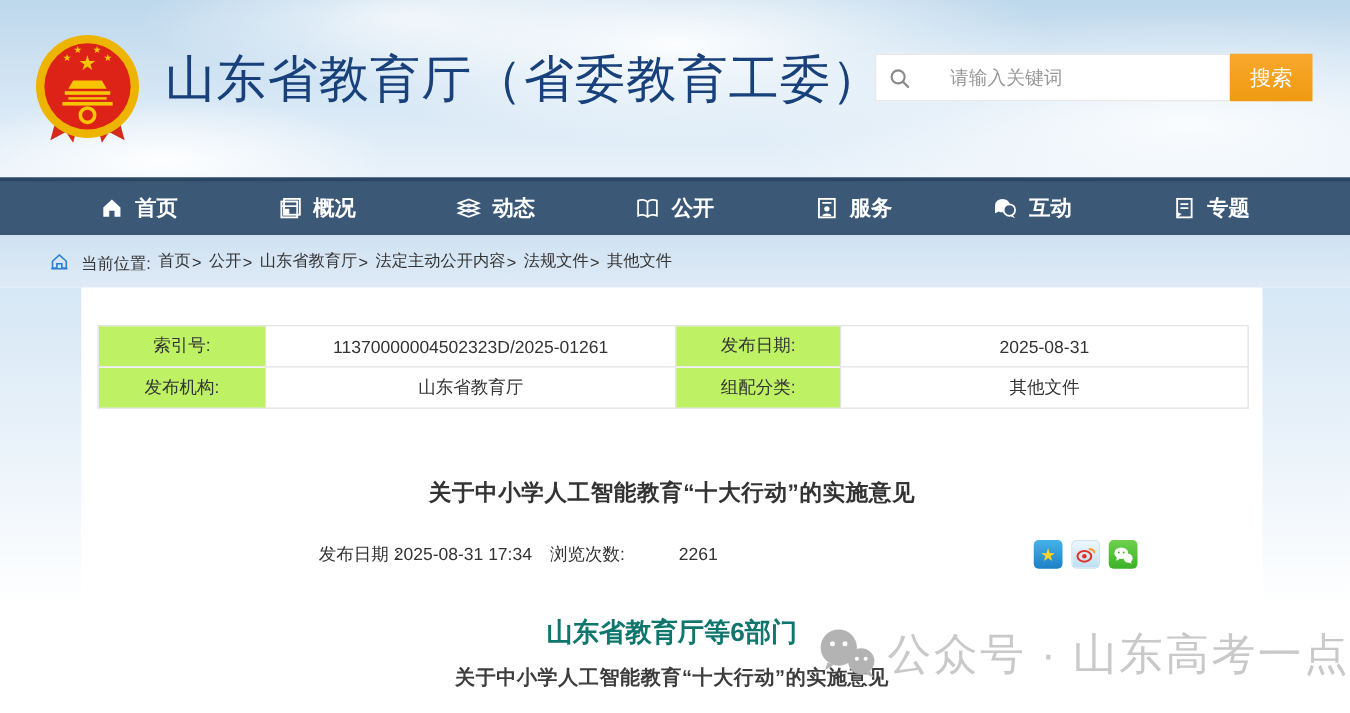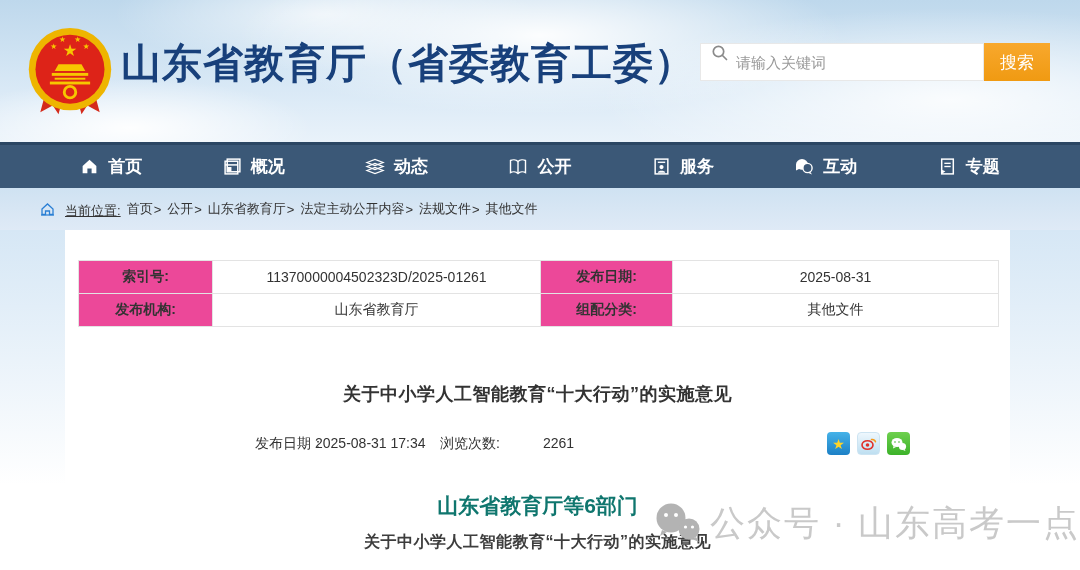--- a/index.html
+++ b/index.html
@@ -10,59 +10,59 @@
   
   .header { position:absolute; left:0; top:0; width:1080px; height:142px;
     background:
       radial-gradient(ellipse 260px 70px at 12% 90%, rgba(255,255,255,.95), rgba(255,255,255,0) 70%),
       radial-gradient(ellipse 420px 110px at 50% 25%, rgba(255,255,255,.95), rgba(255,255,255,0) 72%),
       radial-gradient(ellipse 500px 130px at 88% 70%, rgba(255,255,255,.85), rgba(255,255,255,0) 70%),
       radial-gradient(ellipse 300px 80px at 30% 10%, rgba(255,255,255,.7), rgba(255,255,255,0) 70%),
       linear-gradient(180deg,#bed8ec 0%,#d6e7f5 55%,#e9f2fa 100%);
   }
   .emblem { position:absolute; left:26px; top:26px; width:88px; height:92px; }
-  .site-title { position:absolute; left:121px; top:36px; font-size:40px; font-weight:bold;
+  .site-title { position:absolute; left:132px; top:36px; font-size:40px; font-weight:normal;
     color:#18407b; letter-spacing:1px; white-space:nowrap; }
   .search-box { position:absolute; right:30px; top:43px; width:350px; height:38px; display:flex; }
   .search-input-wrap { flex:1; background:#fff; border:1px solid #e8e8e8; display:flex;
-    padding-left:10px; }
+    align-items:center; padding-left:10px;gap:24px; }
   .search-input { border:none; outline:none; flex:1; font-size:15px; color:#333;
     font-family:inherit; margin-left:8px; background:transparent; }
   .search-input::placeholder { color:#999; }
   .search-btn { width:66px; height:38px; background:linear-gradient(180deg,#f8a82d,#f09a12);
     color:#fff; font-size:17px; border:none; cursor:pointer; font-family:inherit; }
 
   
   .navbar { position:absolute; left:0; top:142px; width:1080px; height:46px;
     background:#3b5877; border-top:3px solid #2b4663; display:flex;
     align-items:center; justify-content:space-around; padding:0 40px; }
   .nav-item { display:flex; align-items:center; gap:9px; color:#fff; font-size:17px;
     font-weight:bold; cursor:pointer; height:100%; }
   .nav-item svg { display:block; }
 
   
   .breadcrumb { position:absolute; left:0; top:188px; width:1080px; height:42px;
     background:linear-gradient(180deg,#cfe2f2,#dfeaf6); display:flex; align-items:center;
     padding-left:40px; font-size:13px; color:#333; }
   .breadcrumb .crumb { cursor:pointer; }
   .breadcrumb .sep { margin:0 6px 0 1px; color:#333; }
-  .crumb-prefix { margin:3px 6px 0 10px;text-decoration:underline; }
+  .crumb-prefix { margin:3px 6px 0 10px; }
 
   
   .lower-bg { position:absolute; left:0; top:230px; width:1080px; height:340px;
     background:linear-gradient(180deg,#d6e7f5 0%,#eef5fb 45%,#ffffff 75%); }
   .content-panel { position:absolute; left:65px; top:230px; width:945px; height:340px;
     background:#fff; }
 
   
   .info-table { position:absolute; left:13px; top:30px; width:920px;
     border-collapse:collapse; table-layout:fixed; font-size:14px; color:#333; }
   .info-table td { border:1px solid #e3e3e3; height:33px; text-align:center;
     overflow:hidden; white-space:nowrap; }
-  .info-table td.lbl { font-weight:bold; background:#ec4899; }
+  .info-table td.lbl { font-weight:normal; background:#bef264; }
   .c1{width:134px}.c2{width:328px}.c3{width:132px}.c4{width:326px}
 
   
   .article-title { position:absolute; left:0; top:152px; width:945px; text-align:center;
     font-size:18px; font-weight:bold; color:#333; letter-spacing:.5px; }
   .meta-row { position:absolute; left:0; top:202px; width:945px; height:24px;
     font-size:14px; color:#333; }
   .meta-row span { position:absolute; top:3px; white-space:nowrap; }
   .m-date-label { left:190px; }
   .m-date      { left:250px; }

